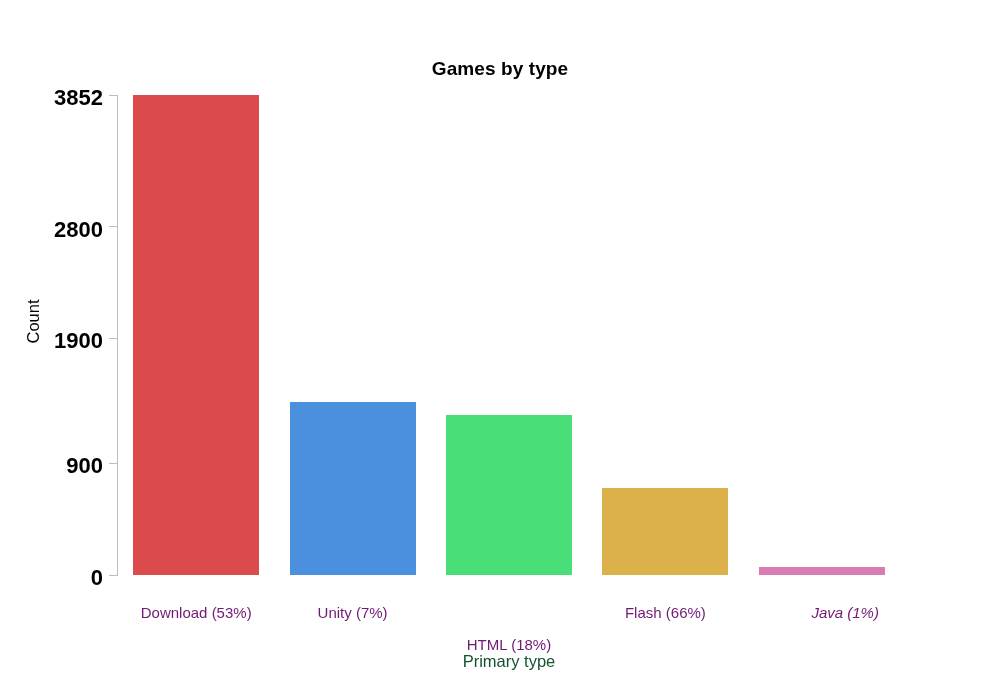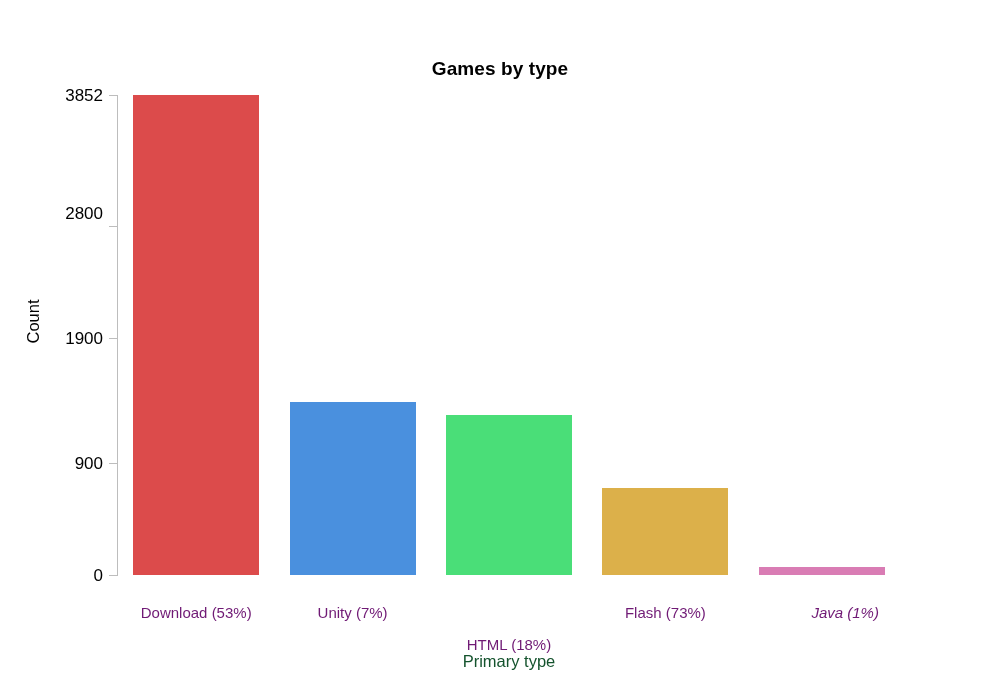--- a/index.html
+++ b/index.html
@@ -55,23 +55,24 @@
     left: 109px;
     width: 9px;
     height: 1px;
     background: #bdbdbd;
   }
   .y-tick-label {
     position: absolute;
     right: 0;
     width: 100px;
     text-align: right;
-    font-size: 17px;
+    font-size: 22px;
     color: #000000;
     line-height: 1;
+    font-weight: bold;
   }
   #y-tick-labels {
     position: absolute;
     left: 0;
     top: 0;
     width: 103px;
     height: 700px;
   }
   #y-axis-title {
     position: absolute;
@@ -115,21 +116,21 @@
 <div id="chart-root">
 
   <div id="chart-title">Games by type</div>
 
   <div id="y-axis-line"></div>
 
   <div id="y-tick-labels">
       <div class="y-tick-label" style="top: 567px;">0</div>
       <div class="y-tick-label" style="top: 454.85px;">900</div>
       <div class="y-tick-label" style="top: 330.24px;">1900</div>
-      <div class="y-tick-label" style="top: 205px;">2800</div>
+      <div class="y-tick-label" style="top: 219px;">2800</div>
       <div class="y-tick-label" style="top: 87px;">3852</div>
     </div>
 
   <div id="y-axis-title">Count</div>
 
   <div id="plot-area">
       <div class="bar" title="Download (53%): 3852" style="left: 15.2px; width: 126px; height: 480px; background: rgb(220, 75, 75);"></div>
       <div class="bar" title="Unity (19%): 1388" style="left: 171.6px; width: 126px; height: 172.96px; background: rgb(74, 144, 222);"></div>
       <div class="bar" title="HTML (18%): 1284" style="left: 328px; width: 126px; height: 160px; background: rgb(74, 222, 120);"></div>
       <div class="bar" title="Flash (10%): 700" style="left: 484.4px; width: 126px; height: 87.2274px; background: rgb(220, 176, 74);"></div>
@@ -139,15 +140,15 @@
   <div id="x-axis-title">Primary type</div>
 
 <div class="y-tick-mark" style="top: 575px;"></div>
     <div class="y-tick-mark" style="top: 462.85px;"></div>
     <div class="y-tick-mark" style="top: 338.24px;"></div>
     <div class="y-tick-mark" style="top: 226.09px;"></div>
     <div class="y-tick-mark" style="top: 95px;"></div>
     <div class="x-tick-label" style="left: 118px; width: 156.4px;">Download (53%)</div>
     <div class="x-tick-label" style="left: 274.4px; width: 156.4px;">Unity (7%)</div>
     <div class="x-tick-label" style="left: 430.8px; width: 156.4px; margin-top: 32px;">HTML (18%)</div>
-    <div class="x-tick-label" style="left: 587.2px; width: 156.4px;">Flash (73%)</div>
+    <div class="x-tick-label" style="left: 587.2px; width: 156.4px;">Flash (66%)</div>
     <div class="x-tick-label" style="left: 767px; width: 156.4px; font-style: italic;">Java (1%)</div>
   </div>
 
 </body></html>

